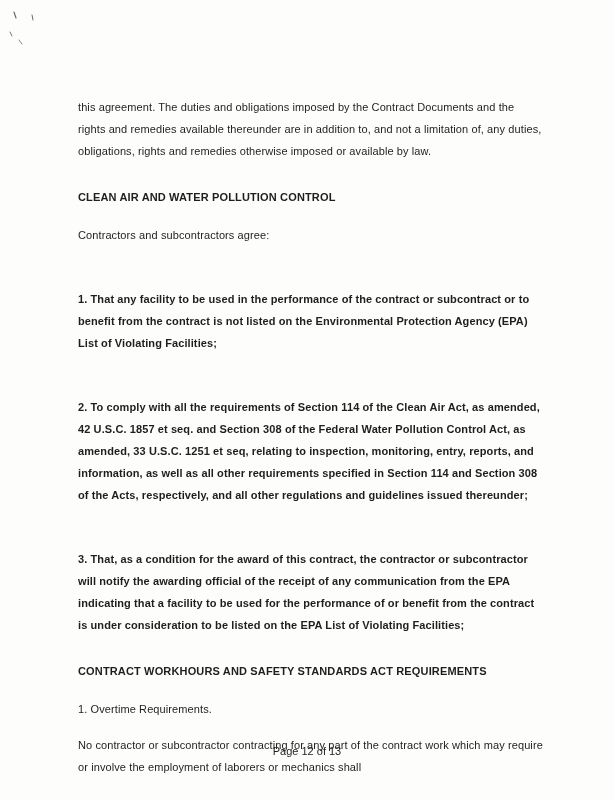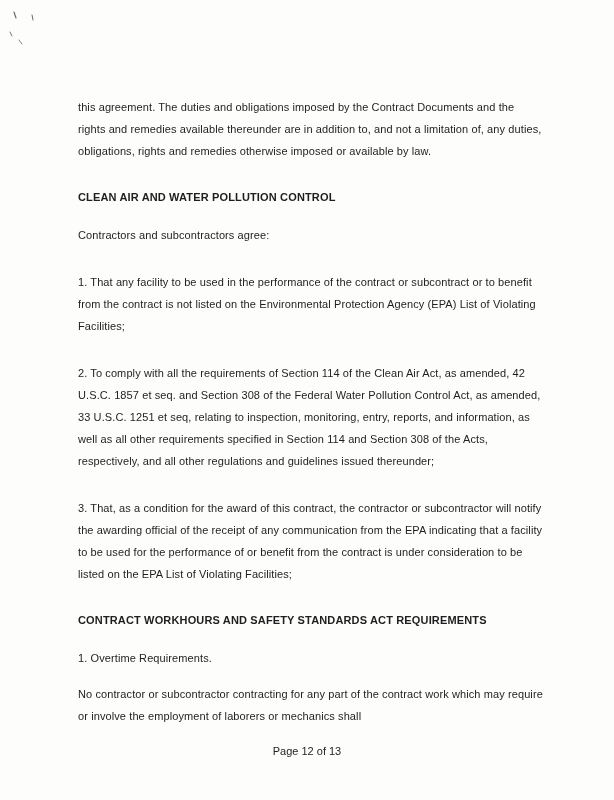--- a/index.html
+++ b/index.html
@@ -29,21 +29,22 @@
     left: 78px;
     right: 70px;
     font-size: 11px;
     line-height: 22px;
     letter-spacing: 0.1px;
   }
   .para {
     margin: 0 0 14px 0;
   }
   .para.gap-before {
-    margin-top: 25px;
+    margin-top: 42px;
+    font-weight: bold;
   }
   .heading {
     font-size: 11px;
     font-weight: 700;
     margin: 24px 0 16px 0;
     letter-spacing: 0.15px;
   }
   .footer {
     position: absolute;
     left: 0;

